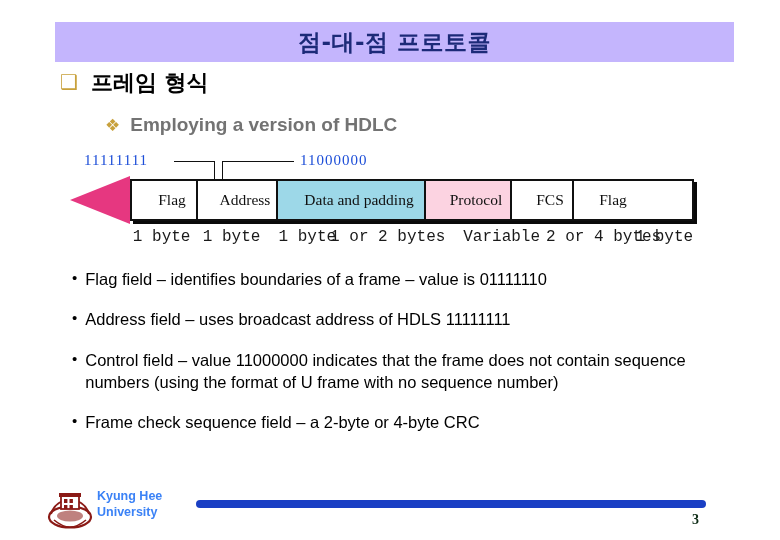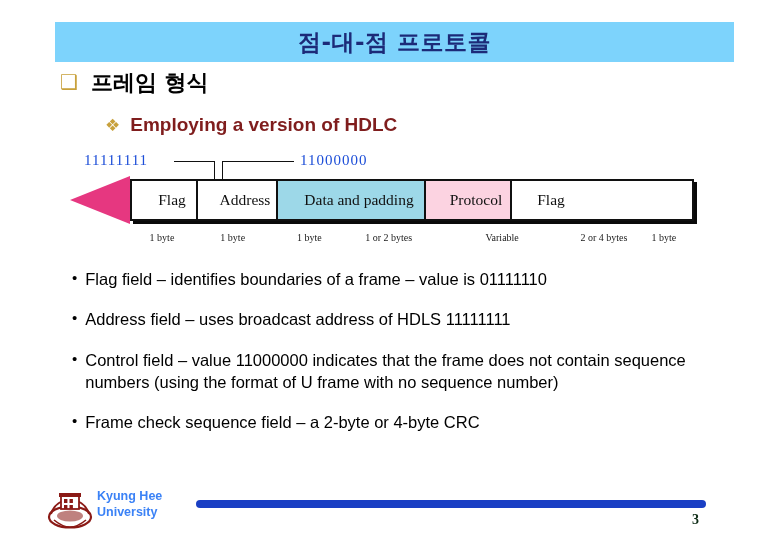--- a/index.html
+++ b/index.html
@@ -15,21 +15,21 @@
     position: relative;
   }
 
   
   #title-banner {
     position: absolute;
     left: 55px;
     top: 22px;
     width: 679px;
     height: 40px;
-    background: #7dd3fc;
+    background: #c4b5fd;
     display: flex;
     align-items: center;
     justify-content: center;
   }
   #title-text {
     color: #1c2a78;
     font-size: 23px;
     font-weight: bold;
     letter-spacing: 0.5px;
     font-family: "DejaVu Sans", "Liberation Sans", sans-serif;
@@ -70,21 +70,21 @@
   }
   .bullet-dia {
     color: #c8a13c;
     font-size: 17px;
     line-height: 1;
     margin-right: 10px;
     margin-top: 3px;
     font-family: "DejaVu Sans", sans-serif;
   }
   #level2-text {
-    color: #7f1d1d;
+    color: #737373;
     font-size: 19px;
     font-weight: bold;
     font-family: "Liberation Sans", sans-serif;
     white-space: nowrap;
   }
 
   
   #frame-figure {
     position: absolute;
     left: 62px;
@@ -148,23 +148,23 @@
     left: 68px;
     top: 76px;
     width: 564px;
     height: 22px;
     display: flex;
   }
   .byte-label {
     display: flex;
     align-items: center;
     justify-content: center;
-    font-size: 10px;
+    font-size: 16px;
     color: #1a1a1a;
-    font-family: Liberation Serif, serif;
+    font-family: Liberation Mono, monospace;
     white-space: nowrap;
   }
 
   
   #body-list {
     position: absolute;
     left: 72px;
     top: 268px;
     width: 630px;
   }
@@ -248,20 +248,21 @@
       <div class="leader-label" style="left: 238px; top: 2px;">11000000</div>
       <div style="position: absolute; height: 0px; border-top: 1.6px solid rgb(17, 17, 17); left: 160px; width: 72px; top: 11px;"></div>
       <div style="position: absolute; width: 0px; border-left: 1.6px solid rgb(17, 17, 17); left: 160px; top: 11px; height: 18px;"></div>
     </div>
   <div id="arrow-head"></div>
   <div id="frame-strip">
       <div class="frame-cell" style="width: 66px; background: rgb(255, 255, 255);">Flag</div>
       <div class="frame-cell" style="width: 80px; background: rgb(255, 255, 255);">Address</div>
       <div class="frame-cell" style="width: 148px; background: rgb(157, 216, 232);">Data and padding</div>
       <div class="frame-cell" style="width: 86px; background: rgb(252, 211, 225);">Protocol</div>
+      <div class="frame-cell" style="width: 62px; background: rgb(255, 255, 255);">FCS</div>
       <div class="frame-cell" style="width: 62px; background: rgb(255, 255, 255);">Flag</div>
     </div>
   <div id="byte-labels">
       <div class="byte-label" style="width: 66px;">1 byte</div>
       <div class="byte-label" style="width: 80px;">1 byte</div>
       <div class="byte-label" style="width: 78px;">1 byte</div>
       <div class="byte-label" style="width: 86px;">1 or 2  bytes</div>
       <div class="byte-label" style="width: 148px;">Variable</div>
       <div class="byte-label" style="width: 62px;">2 or 4 bytes</div>
       <div class="byte-label" style="width: 62px;">1 byte</div>

